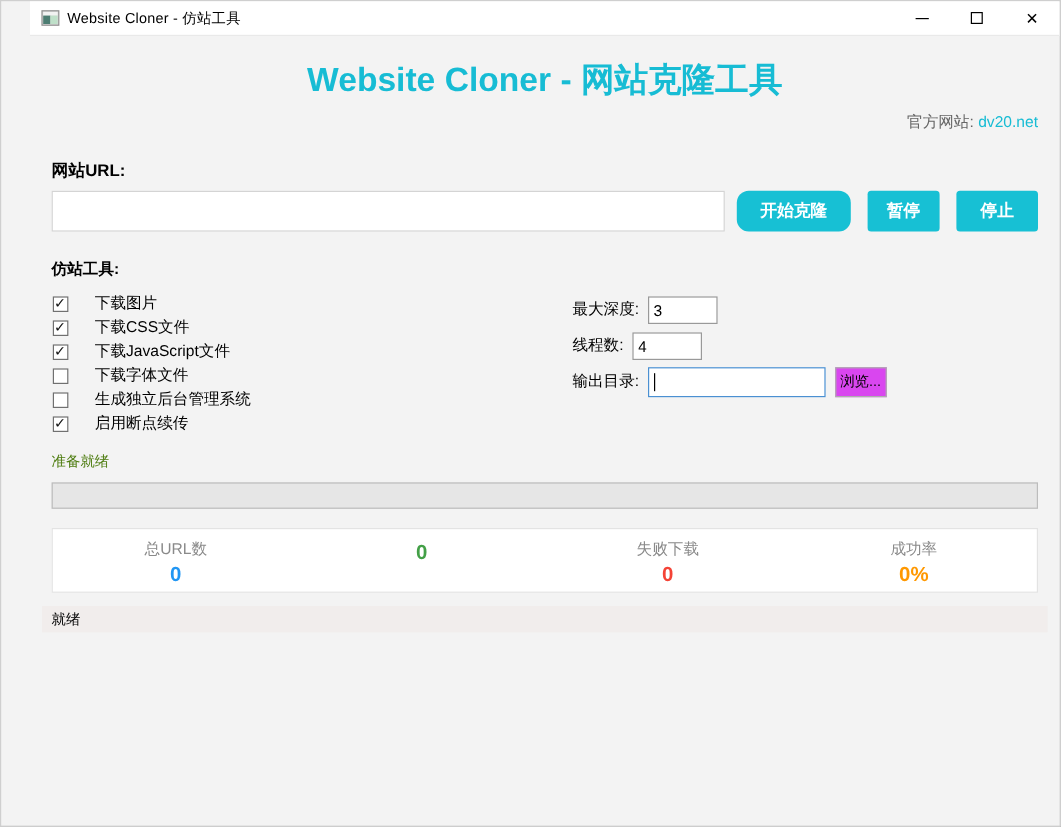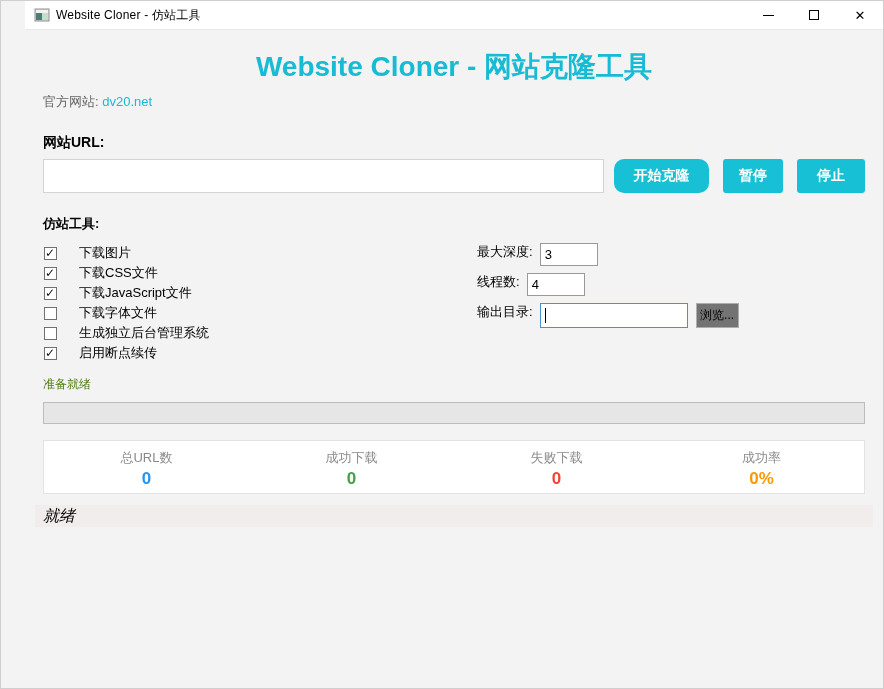--- a/index.html
+++ b/index.html
@@ -20,21 +20,21 @@
   .tb-btn{ width:46px; height:100%; display:flex; align-items:center; justify-content:center; cursor:default; }
   .min-glyph{ width:11px; height:1px; background:#000; display:block; }
   .max-glyph{ width:10px; height:10px; border:1px solid #000; display:block; }
   .close-glyph{ font-size:13px; color:#000; line-height:1; }
   
   .content{ padding:0 18px; }
   .main-title{
     text-align:center; font-size:28px; font-weight:bold; color:#17bcd4;
     margin-top:21px; line-height:32px;
   }
-  .subtitle{ text-align:left; font-size:13px; color:#666; margin-top:10px; }
+  .subtitle{ text-align:right; font-size:13px; color:#666; margin-top:10px; }
   .subtitle a{ color:#17bcd4; text-decoration:none; }
   .section-label{ font-size:13px; font-weight:bold; color:#000; }
   .url-label{ margin-top:23px; font-size:14px; }
   .url-row{ display:flex; margin-top:7px; align-items:center; }
   .url-input{
     flex:1; height:34px; border:1px solid #d4d4d4; background:#fff;
     font-size:14px; padding:0 8px; outline:none;
   }
   .btn{
     height:34px; border:none; border-radius:3px; background:#17c0d4;
@@ -51,34 +51,34 @@
   .checkbox{
     width:13px; height:13px; border:1px solid #707070; background:#fff;
     display:inline-block; margin:0 6px 0 1px; position:relative; flex:0 0 auto;
   }
   .checkbox.checked::after{
     content:"✓"; position:absolute; left:0px; top:-2px; font-size:12px;
     font-weight:bold; color:#111;
   }
   .chk-label{ font-size:13px; color:#000; }
   .opt-right{ flex:1; }
-  .set-row{ display:flex; align-items:flex-start; height:30px; }
+  .set-row{ display:flex; align-items:center; height:30px; }
   .set-label{ font-size:13px; color:#000; margin-right:7px; }
   .num-input{
     width:58px; height:23px; border:1px solid #999; background:#fff;
     font-size:13px; padding:0 4px; outline:none; font-family:inherit;
   }
   .outdir-wrap{ position:relative; display:inline-block; }
   .outdir-input{
     width:148px; height:25px; border:1px solid #4a90d2; background:#fff;
     font-size:13px; padding:0 4px; outline:none; font-family:inherit;
   }
   .caret{ position:absolute; left:5px; top:5px; width:1px; height:15px; background:#000; }
   .browse-btn{
-    margin-left:8px; height:25px; width:43px; background:#737373;
+    margin-left:8px; height:25px; width:43px; background:#d946ef;
     border:1px solid #adadad; font-size:12px; color:#000; cursor:pointer;
     font-family:inherit;
   }
   .progress-status{ margin-top:13px; font-size:12px; color:#4d7c0f; }
   .progress-track{
     margin-top:9px; height:22px; background:#e6e6e6; border:1px solid #bcbcbc;
     overflow:hidden;
   }
   .progress-fill{ height:100%; background:#17c0d4; width:0; }
   .stats-panel{
@@ -88,21 +88,21 @@
   .stat{ flex:1; text-align:center; padding-top:8px; }
   .stat-label{ font-size:13px; color:#8a8a8a; }
   .stat-value{ font-size:17px; font-weight:bold; margin-top:2px; }
   .log-box{
     margin:10px -4px 0 -4px; height:153px; background:#fff;
     border:1px solid #a9a9a9; padding:7px 10px; font-size:13px; color:#000;
     line-height:21px; overflow:auto; cursor:text;
   }
   .statusbar{
     margin:11px -8px 0 -8px; height:22px; background:#f1edec;
-    display:flex; align-items:center; padding-left:8px; font-size:16px; color:#000;font-style:italic;
+    display:flex; align-items:center; padding-left:8px; font-size:12px; color:#000;
   }
 </style>
 </head>
 <body>
 
 <div class="window">
 
   <div class="titlebar">
     <span class="app-icon">
       <svg width="16" height="16" viewBox="0 0 16 16">
@@ -194,21 +194,20 @@
     <div class="progress-track">
       <div class="progress-fill" style="width: 0%;"></div>
     </div>
 
     <div class="stats-panel">
       <div class="stat">
         <div class="stat-label">总URL数</div>
         <div class="stat-value" style="color: rgb(33, 150, 243);">0</div>
       </div>
       <div class="stat">
-        <div class="stat-label">成功下载</div>
         <div class="stat-value" style="color: rgb(67, 160, 71);">0</div>
       </div>
       <div class="stat">
         <div class="stat-label">失败下载</div>
         <div class="stat-value" style="color: rgb(244, 67, 54);">0</div>
       </div>
       <div class="stat">
         <div class="stat-label">成功率</div>
         <div class="stat-value" style="color: rgb(255, 152, 0);">0%</div>
       </div>

